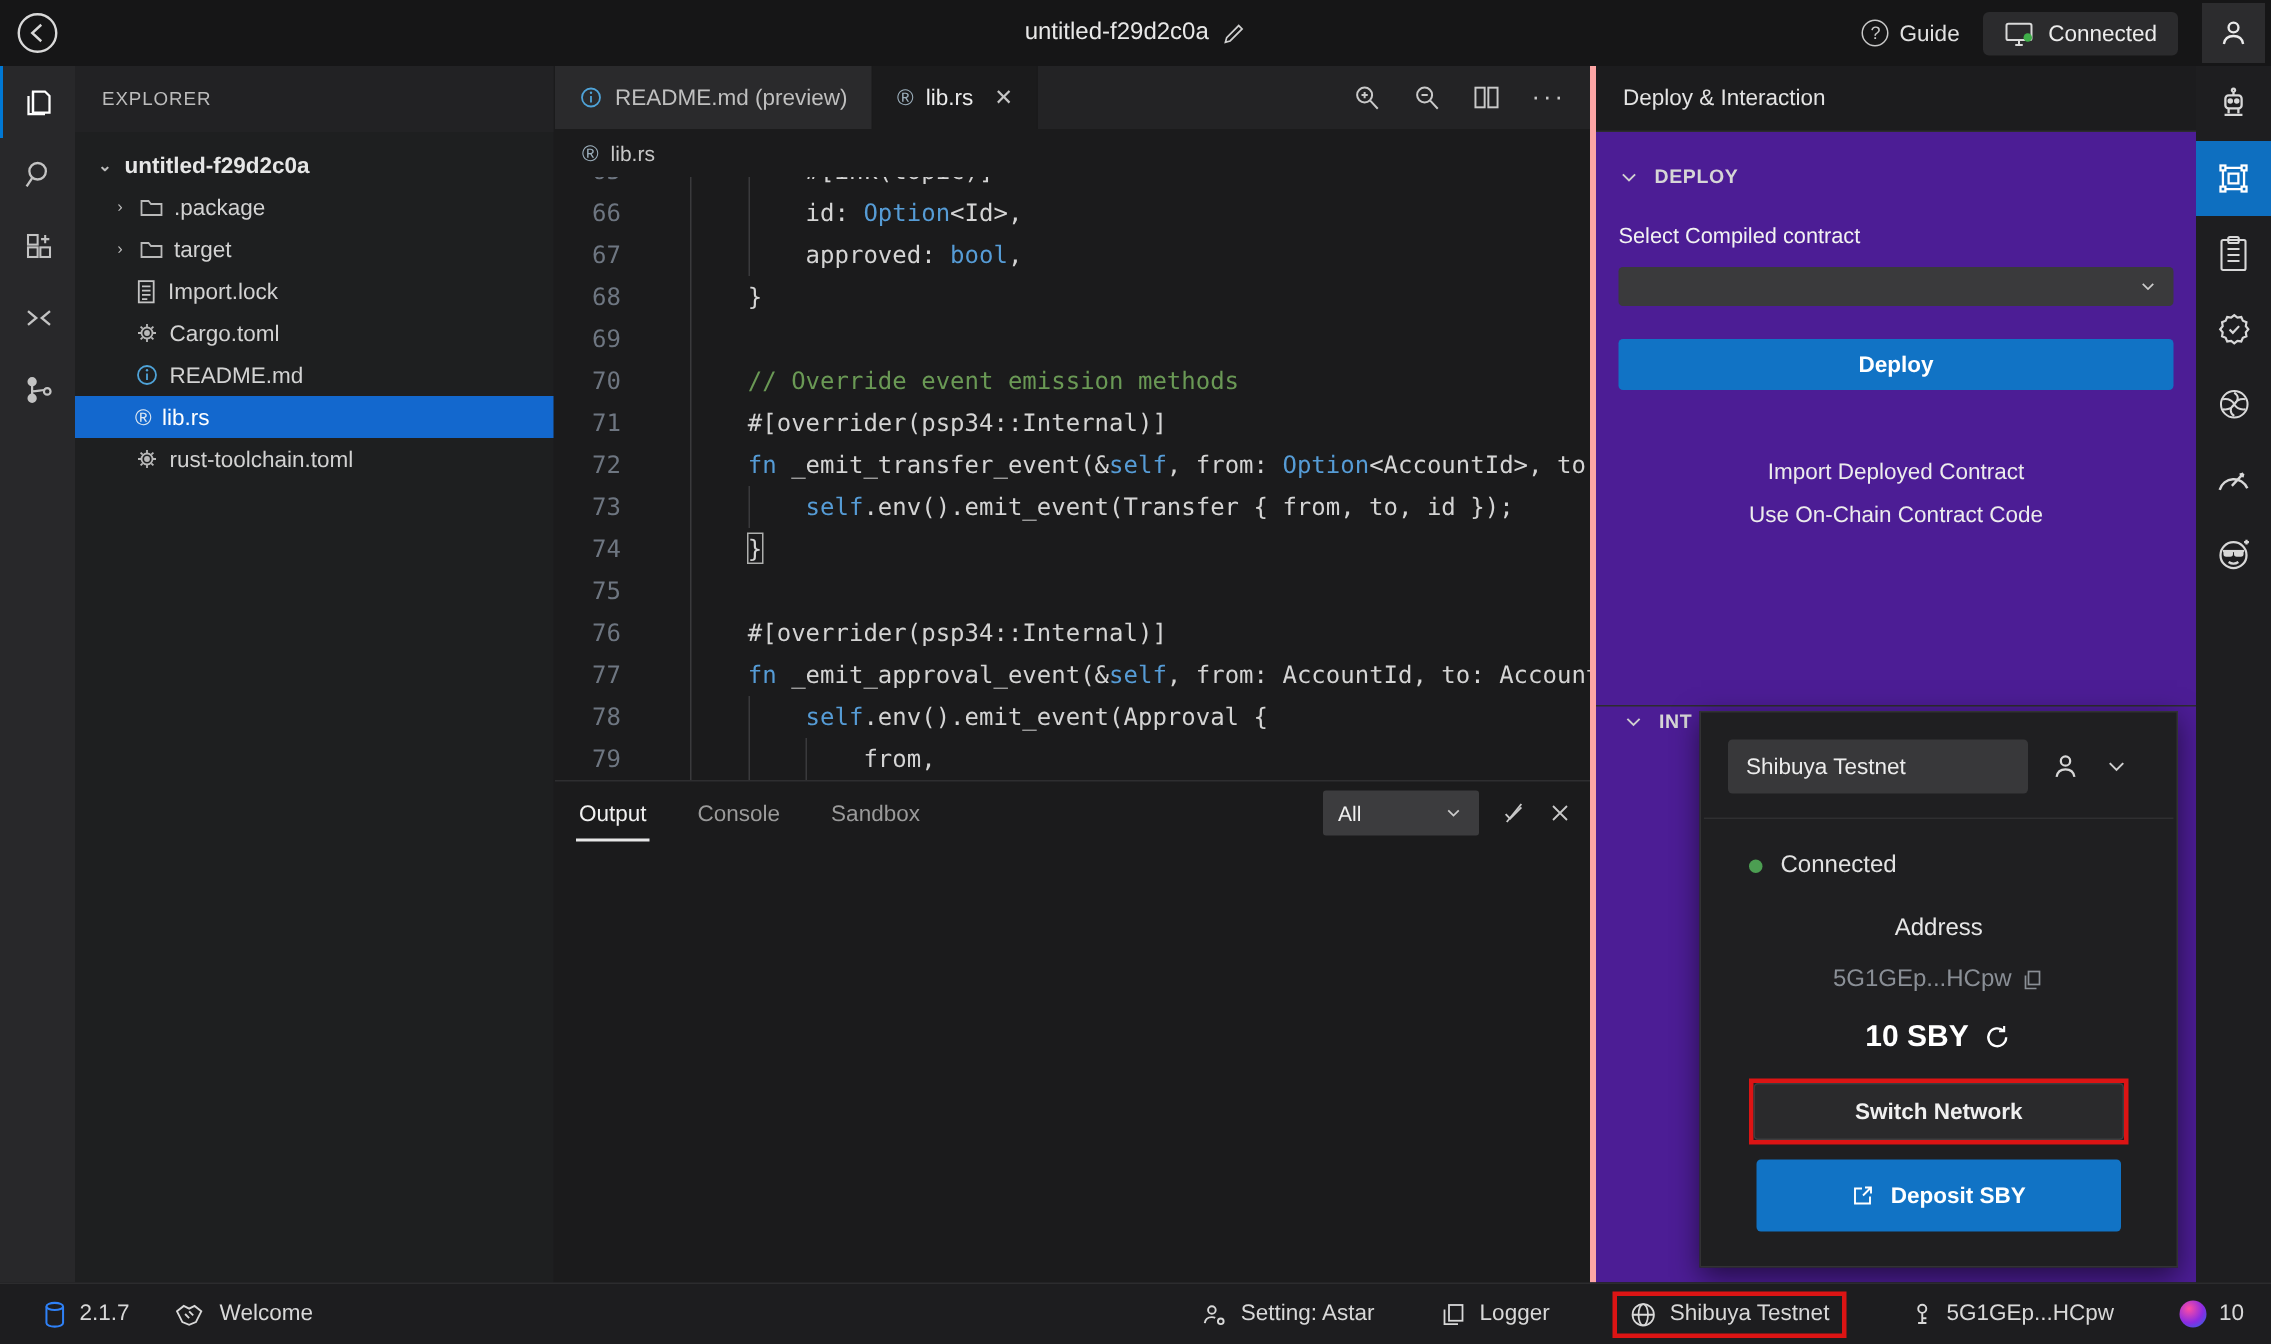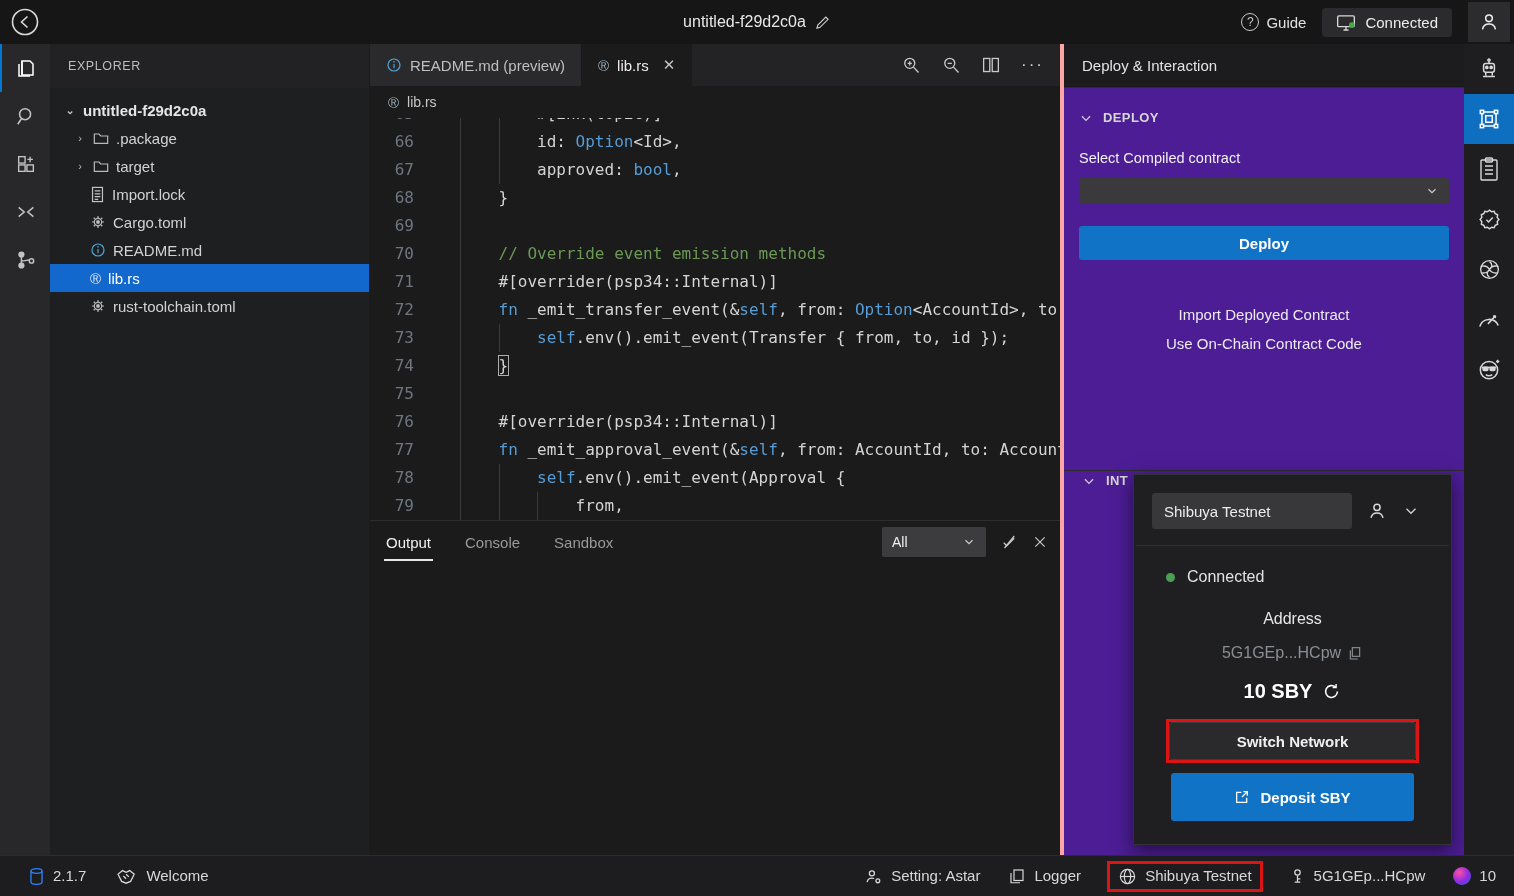--- a/index.html
+++ b/index.html
@@ -96,21 +96,21 @@
 
   
   #righticons { position:absolute; right:0; top:44px; width:50px; bottom:41px; background:#1e1e20; display:flex; flex-direction:column; align-items:stretch; }
   .ri-item { height:50px; display:flex; align-items:center; justify-content:center; color:#d8d8d8; cursor:pointer; }
   .ri-item.active { background:#0e6fc0; color:#ffffff; }
 
   
   #statusbar { position:absolute; left:0; bottom:0; width:1514px; height:41px; background:#1d1d1f; border-top:1px solid #2c2c2e; display:flex; align-items:center; font-size:15px; color:#d8d8d8; }
   .sb-item { display:flex; align-items:flex-start; gap:8px; cursor:pointer; padding:4px 2px; }
   .sb-left { display:flex; align-items:center; gap:26px; padding-left:26px; }
-  .sb-right { margin-left:auto; display:flex; align-items:center; gap:24px; padding-right:16px; }
+  .sb-right { margin-left:auto; display:flex; align-items:center; gap:40px; padding-right:16px; }
   .sb-item.red-annotation { padding:3px 8px; }
   .dot-ball { width:18px; height:18px; border-radius:50%; background:radial-gradient(circle at 35% 30%, #ff4ea3 0%, #8a2be2 55%, #1e6fe0 100%); }
 </style>
 </head>
 <body>
 
 <div id="app">
 
   <div id="topbar">
     <div class="back-btn">

